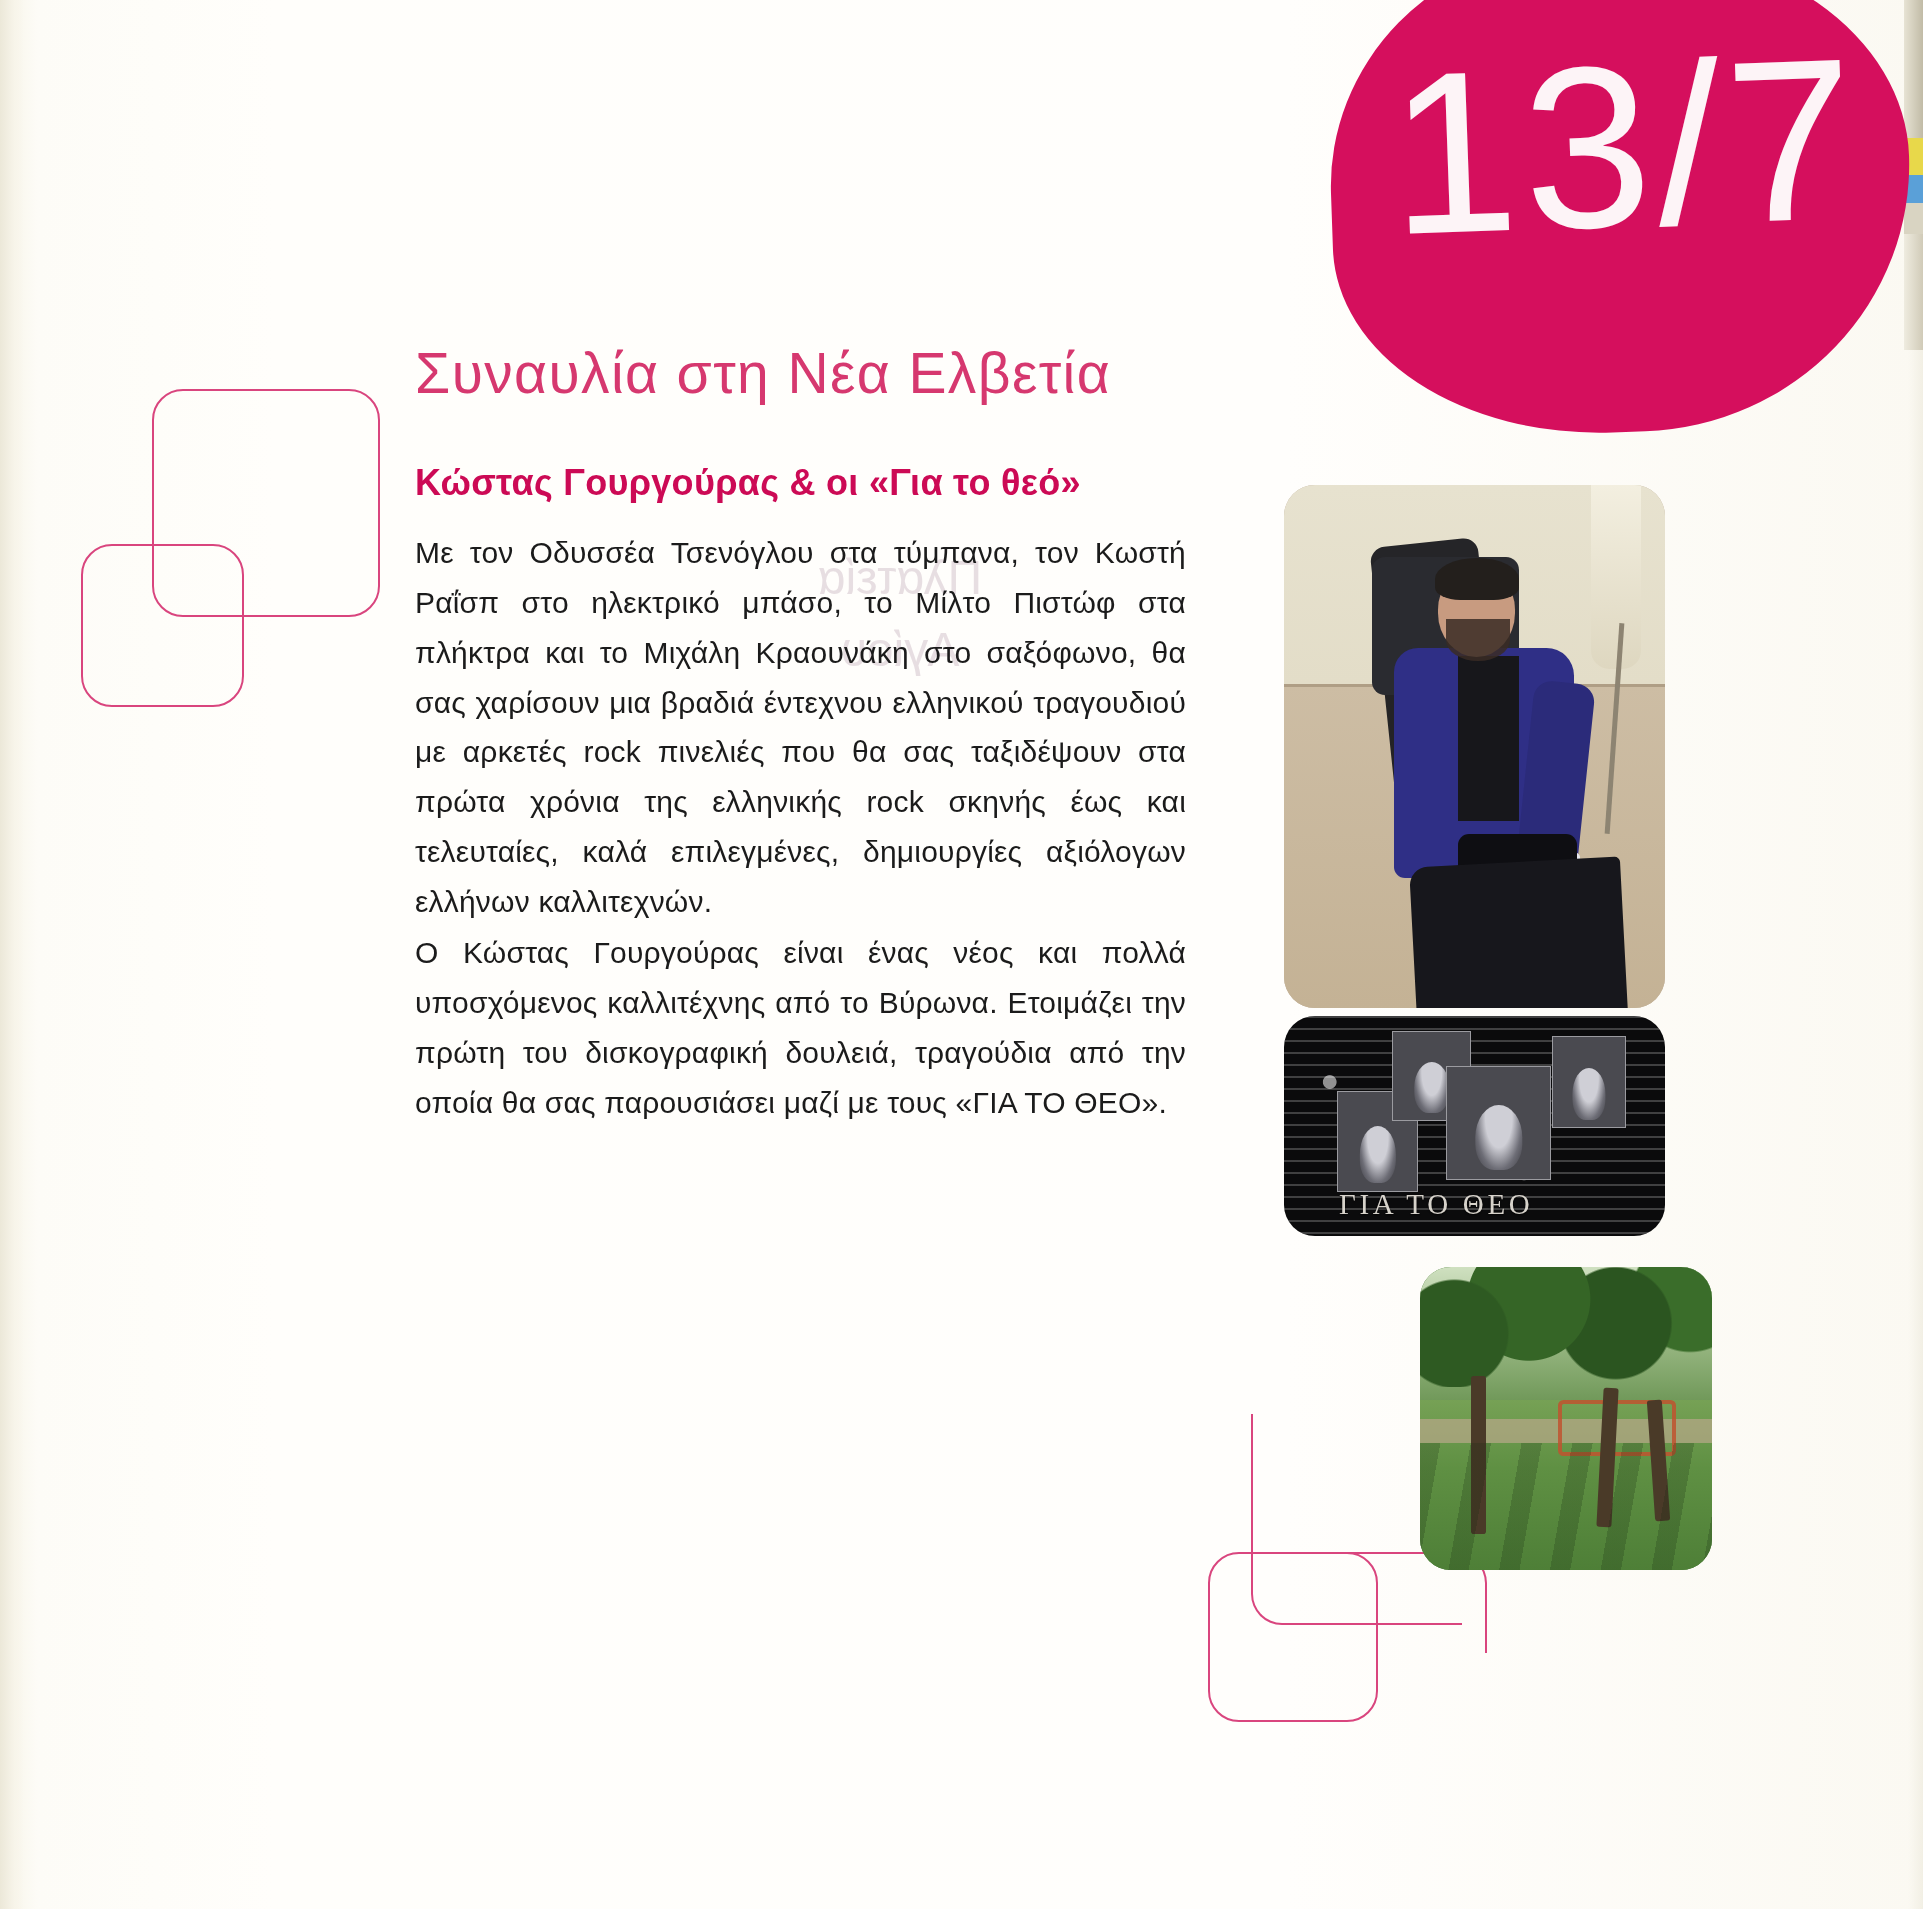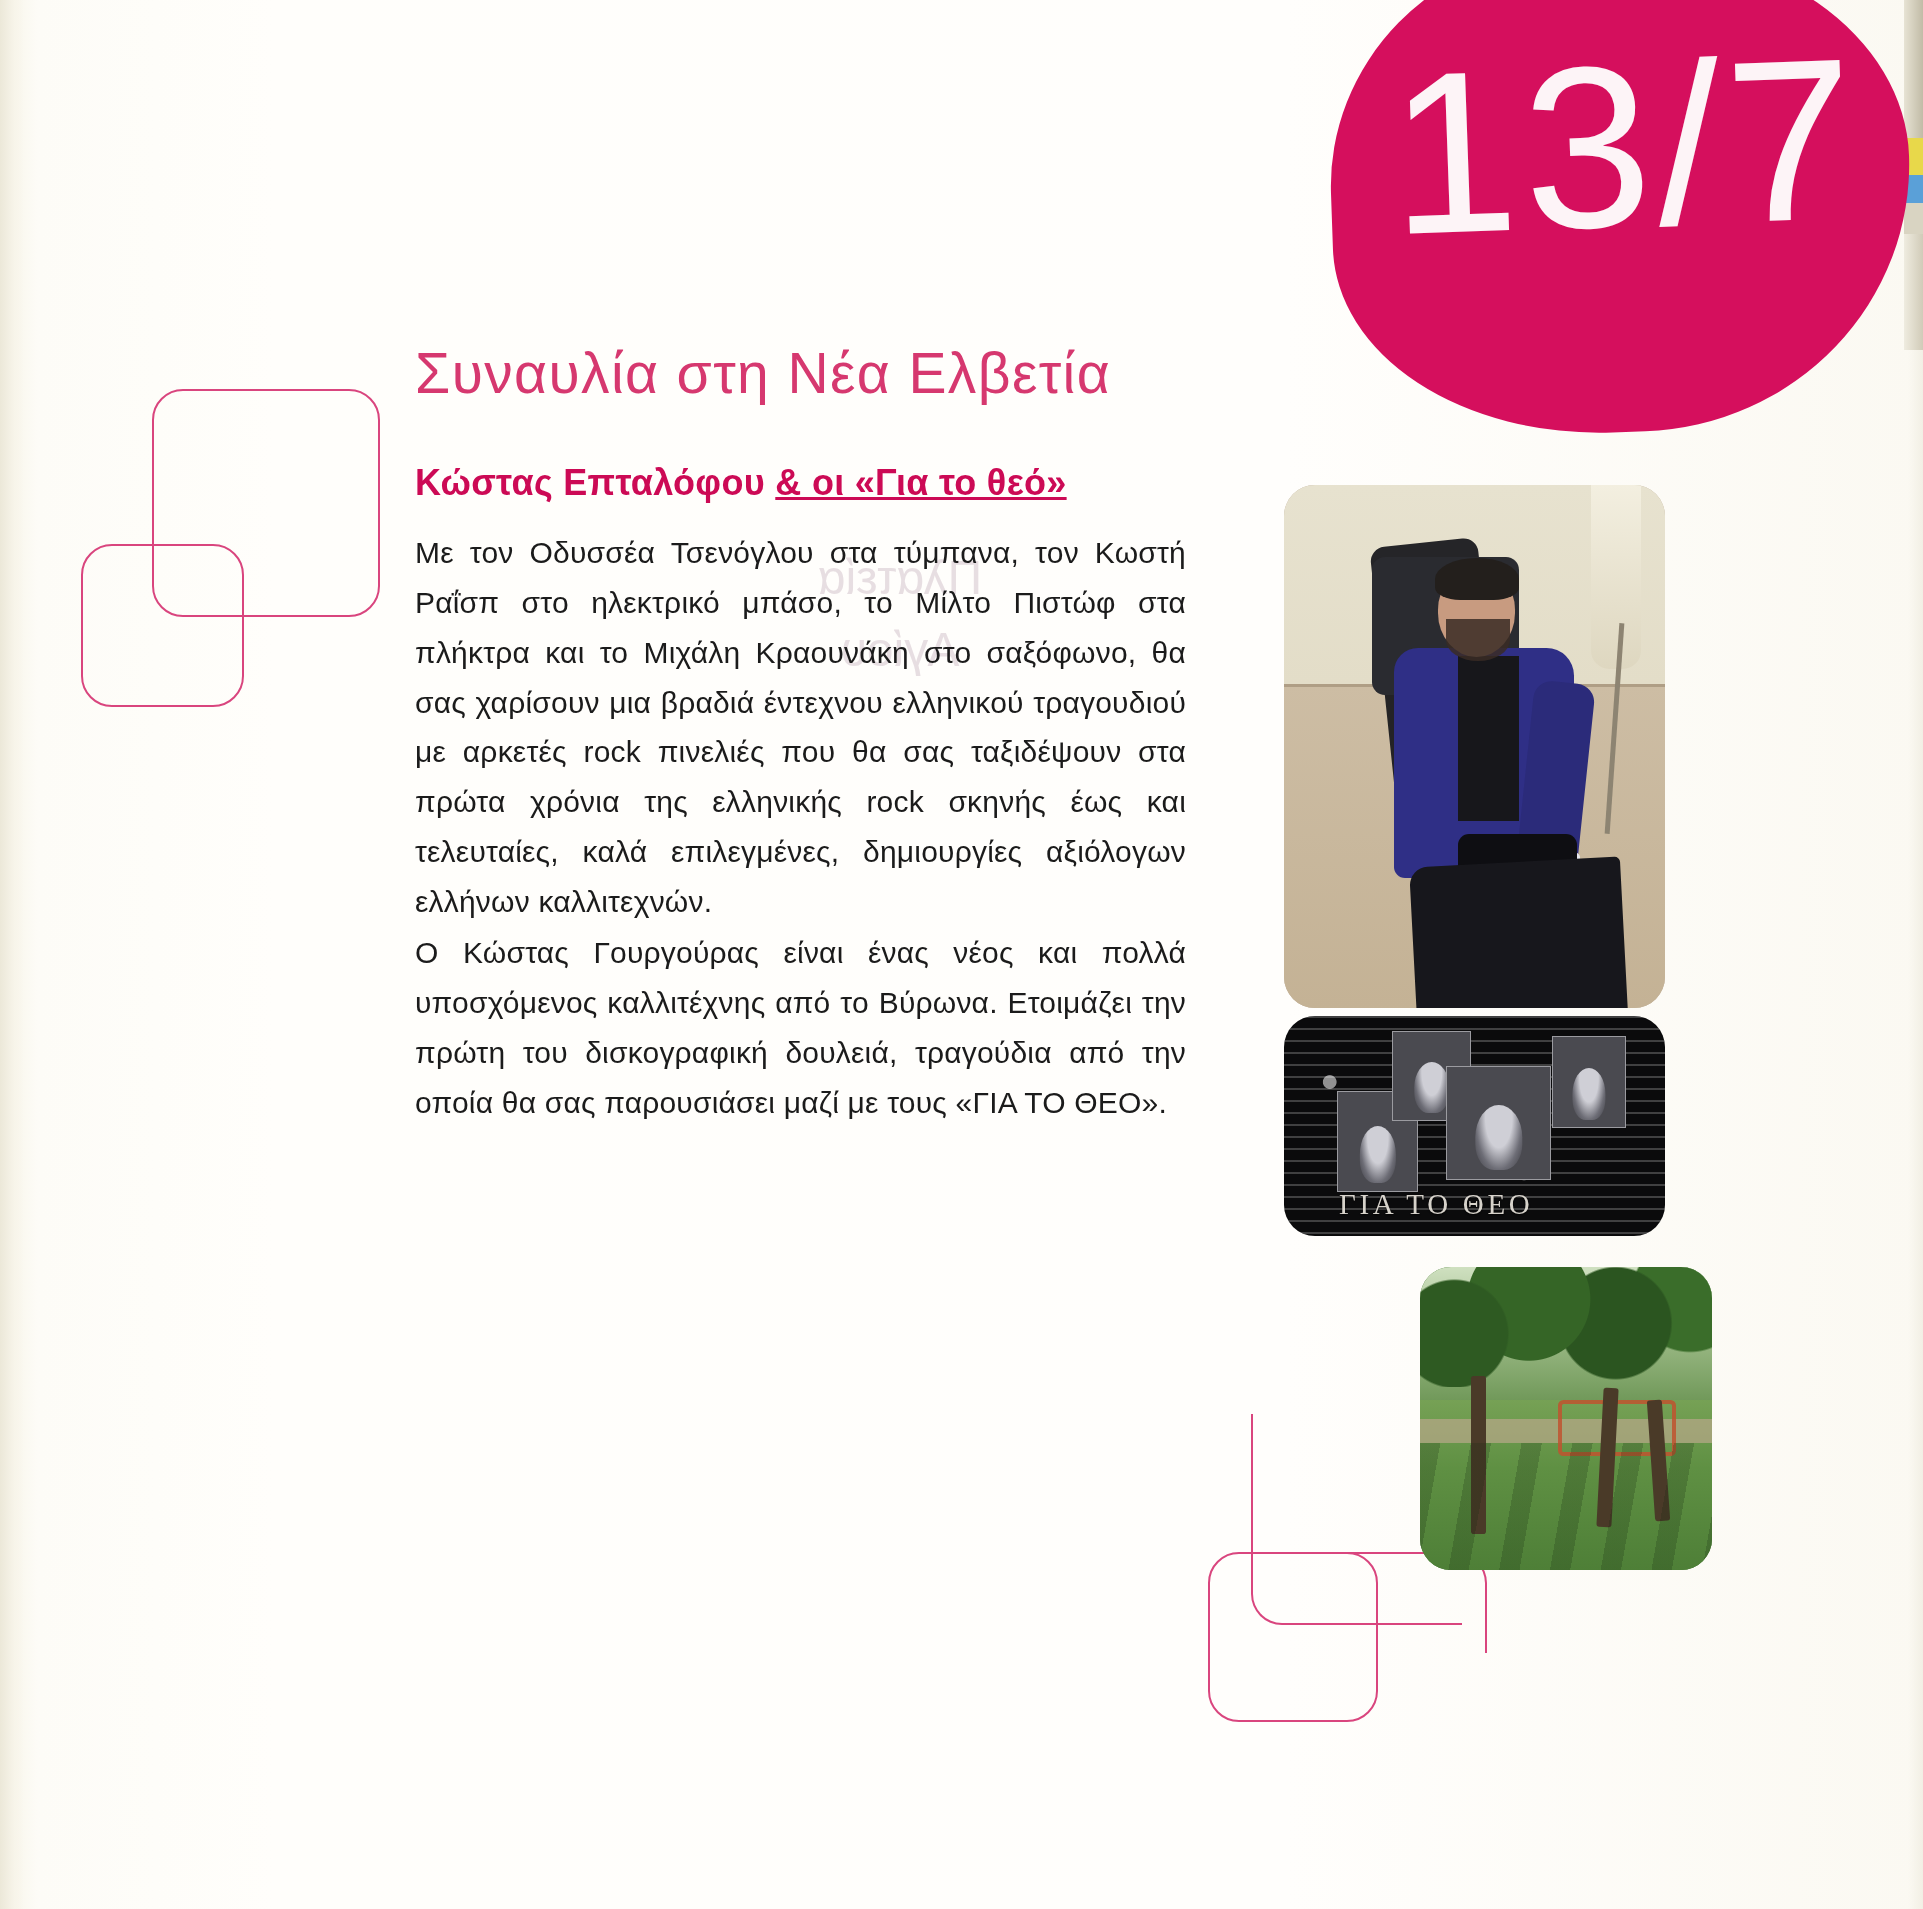--- a/index.html
+++ b/index.html
@@ -139,21 +139,21 @@
   .venue .l2 { display: block; }
 
   .artist {
     color: #cc0a55;
     font-family: "Liberation Sans", sans-serif;
     font-weight: 700;
     font-size: 36px;
     letter-spacing: 0.3px;
     margin: 7.3px 0 24px 0;
   }
-  .artist .band { font-weight: 700; text-decoration: underline; }
+  .artist .band { font-weight: 700; }
 
   .body-copy {
     color: #1b1b1b;
     font-family: "Liberation Sans", sans-serif;
     font-weight: 400;
     font-size: 30px;
     line-height: 1.66;
     letter-spacing: 0.2px;
     text-align: justify;
     text-justify: inter-word;
@@ -389,21 +389,21 @@
 </div>
 
 <div class="content">
 
   <h1 class="headline">
     <span>Συναυλία στη Νέα Ελβετία</span>
   </h1>
 
 
   <div class="artist">
-    <span>Κώστας Επταλόφου</span>
+    <span>Κώστας Γουργούρας</span>
     <span class="band">&amp; οι «Για το θεό»</span>
   </div>
 
   <div class="body-copy">
     <p>Με τον Οδυσσέα Τσενόγλου στα τύμπανα, τον Κωστή Ραΐσπ στο ηλεκτρικό μπάσο, το Μίλτο Πιστώφ στα πλήκτρα και το Μιχάλη Κραουνάκη στο σαξόφωνο, θα σας χαρίσουν μια βραδιά έντεχνου ελληνικού τραγουδιού με αρκετές rock πινελιές που θα σας ταξιδέψουν στα πρώτα χρόνια της ελληνικής rock σκηνής έως και τελευταίες, καλά επιλεγμένες, δημιουργίες αξιόλογων ελλήνων καλλιτεχνών.</p>
     <p>Ο Κώστας Γουργούρας είναι ένας νέος και πολλά υποσχόμενος καλλιτέχνης από το Βύρωνα. Ετοιμάζει την πρώτη του δισκογραφική δουλειά, τραγούδια από την οποία θα σας παρουσιάσει μαζί με τους «ΓΙΑ ΤΟ ΘΕΟ».</p>
   </div>
 </div>
 
 <div class="photo photo-portrait photo-border-soft">

